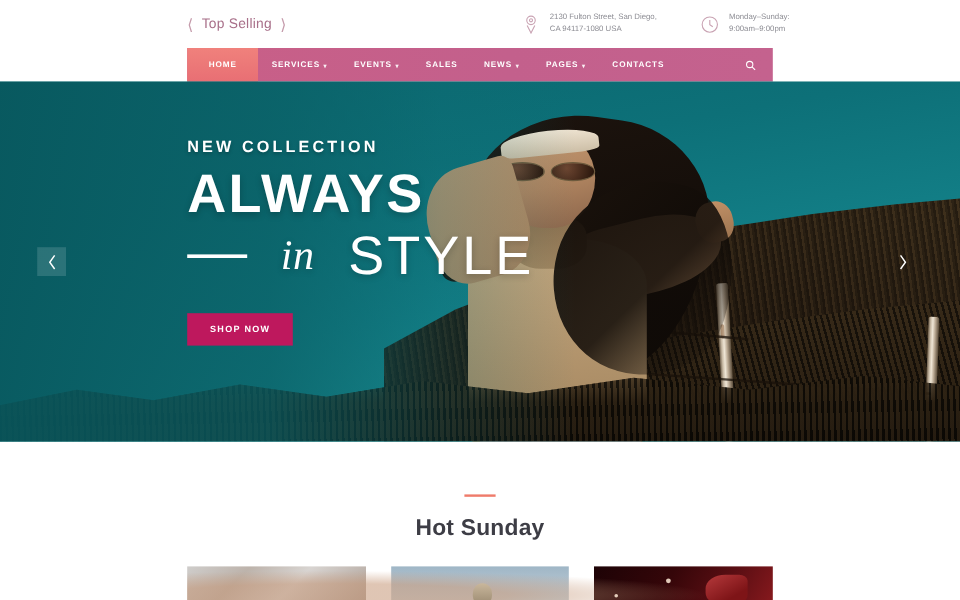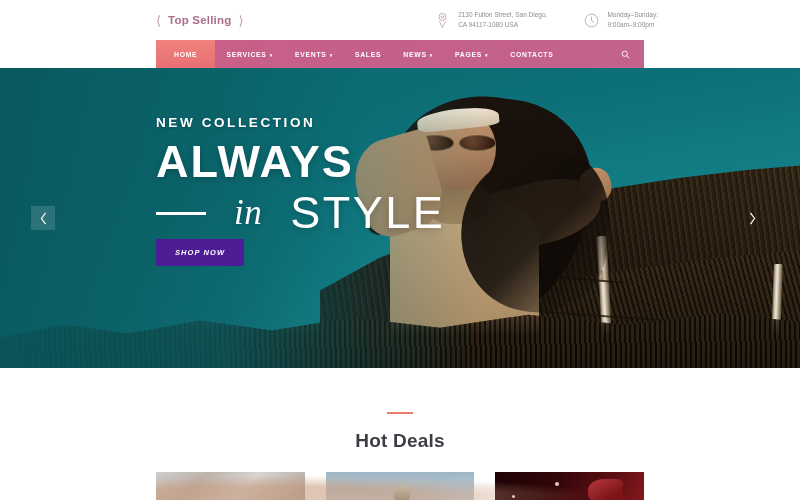--- a/index.html
+++ b/index.html
@@ -24,21 +24,21 @@
     gap: 7px;
     color: #b07b92;
   }
   .topselling .chev {
     font-size: 13px;
     color: #c59bab;
     line-height: 1;
   }
   .topselling .ts-label {
     font-size: 11.5px;
-    font-weight: bold;
+    font-weight: normal;
     color: #a86f89;
     letter-spacing: .2px;
     text-align: right;
   }
   .topinfo {
     margin-left: auto;
     display: flex;
     align-items: center;
     gap: 36px;
     padding-right: 142px;
@@ -288,30 +288,30 @@
     text-shadow: 0 2px 6px rgba(0,0,0,.22);
   }
   .h-style {
     font-size: 45px;
     font-weight: normal;
     letter-spacing: 2.5px;
     text-shadow: 0 2px 6px rgba(0,0,0,.22);
   }
   .shopnow {
     display: inline-block;
-    background: #4c1d95;
+    margin-top: 22px;
+    background: #be185d;
     color: #fff;
     font-size: 7.5px;
     font-weight: bold;
     letter-spacing: 1.1px;
     padding: 9px 19px;
     border: none;
     cursor: pointer;
     font-family: "Liberation Sans", sans-serif;
-    font-style: italic;
   }
 
   
   .arrow {
     position: absolute;
     top: 50%;
     transform: translateY(-50%);
     z-index: 7;
     cursor: pointer;
     display: flex;
@@ -541,21 +541,21 @@
       <svg viewBox="0 0 10 16" fill="none" stroke="#ffffff" stroke-width="1.5">
           <path d="M2.5 1 L7.5 8 L2.5 15"></path>
         </svg>
     </span>
   </div>
 
 </section>
 
 <section class="deals">
   <div class="deals-rule"></div>
-  <h2 class="deals-title">Hot Deals</h2>
+  <h2 class="deals-title">Hot Sunday</h2>
 </section>
 
 <div class="cards">
 
   <div class="card card-1">
     <div class="card-inner"></div>
   </div>
 
   <div class="card card-2">
     <div class="card-inner">

